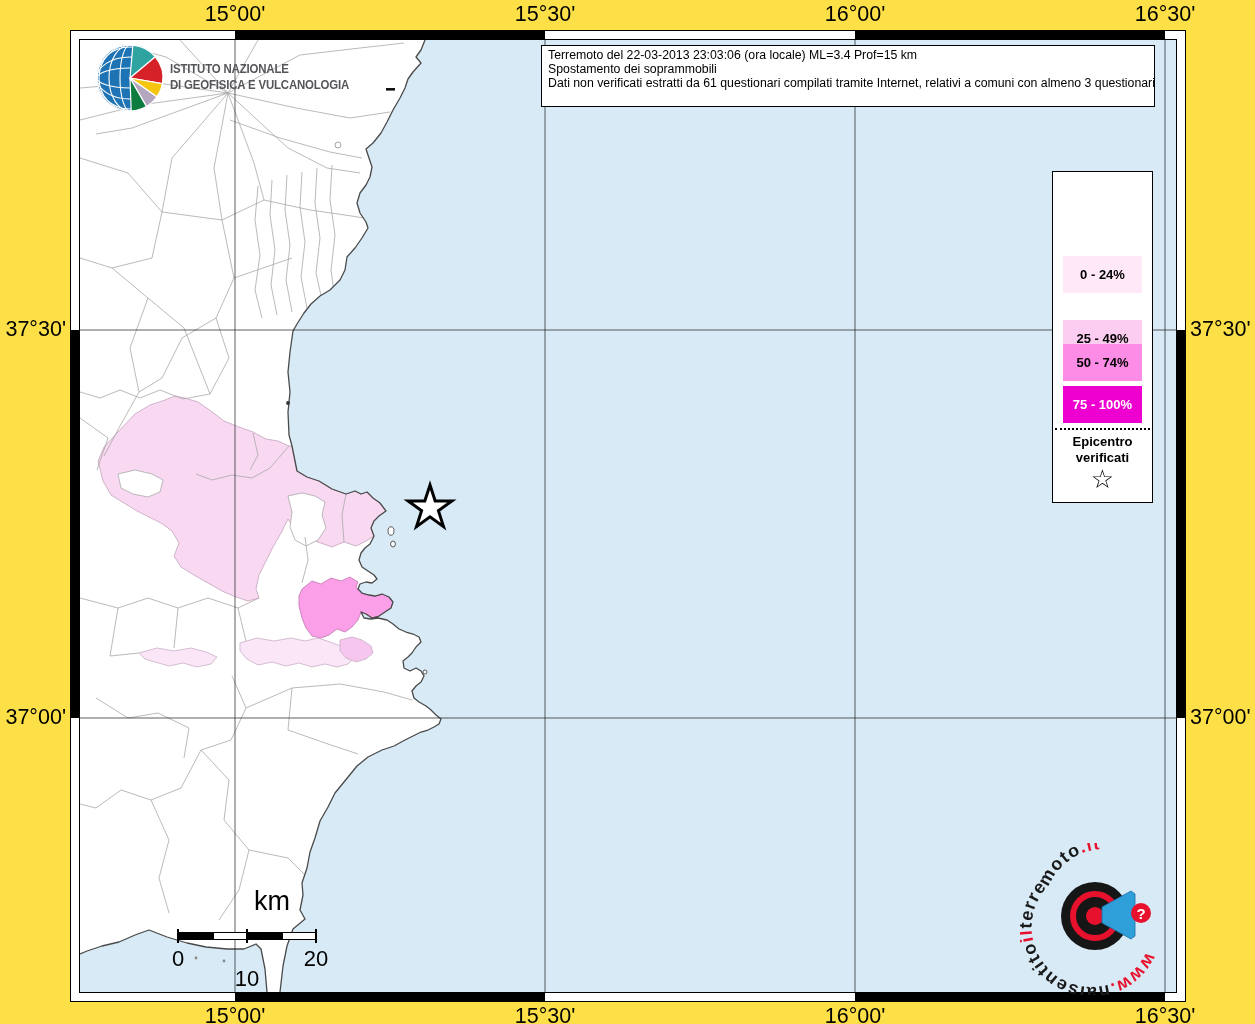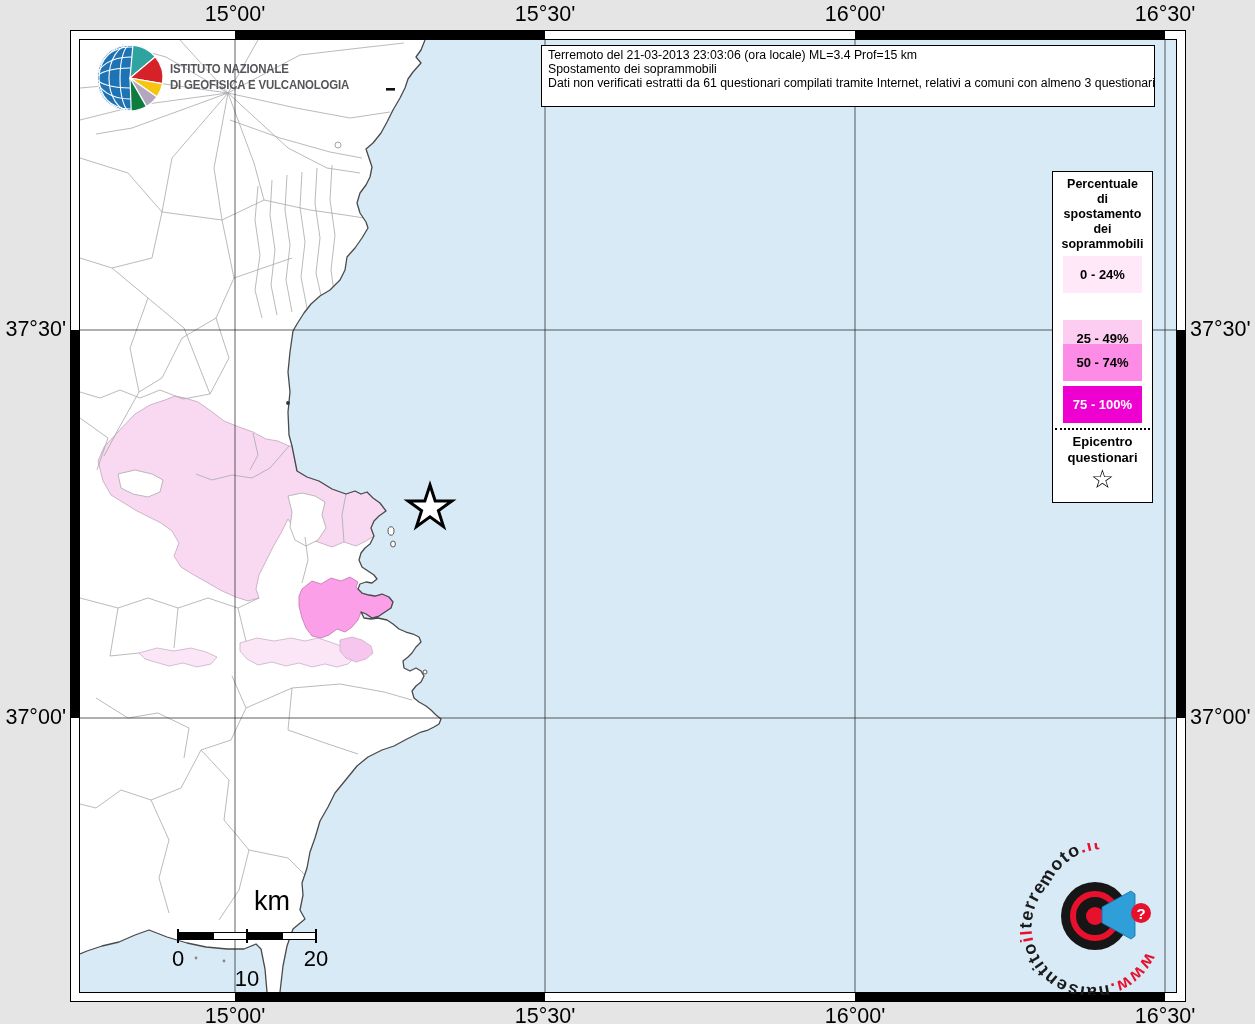--- a/index.html
+++ b/index.html
@@ -1,16 +1,16 @@
 <!DOCTYPE html>
 <html><head>
 <meta charset="utf-8">
 <style>
   html,body{margin:0;padding:0;background:#fff;}
-  #canvas{position:relative;width:1255px;height:1024px;background:#e5e5e5;overflow:hidden;
+  #canvas{position:relative;width:1255px;height:1024px;background:#fde047;overflow:hidden;
           font-family:"Liberation Sans", sans-serif;color:#000;}
   .geo-label{position:absolute;font-size:21.5px;letter-spacing:0;white-space:nowrap;}
   .geo-top,.geo-bottom{width:110px;text-align:center;}
   .geo-left{width:66px;text-align:right;}
   .geo-right{width:80px;text-align:left;}
   #map-outer{position:absolute;left:70px;top:30px;width:1114px;height:970px;border:1px solid #000;background:#fff;}
   .band{position:absolute;background:#000;}
   #map-inner{position:absolute;left:8px;top:8px;width:1096px;height:952px;border:1px solid #000;background:#d8eaf6;overflow:hidden;}
   #map-inner svg{display:block;}
   #info-box{position:absolute;left:541px;top:45px;width:614px;height:62px;background:#fff;border:1px solid #000;
@@ -181,41 +181,34 @@
         <path d="M38,38 L54.5,66.6 A33,33 0 0 1 39.2,71 Z" fill="#0e7c3f"></path>
       </g>
     </svg>
     <div id="ingv-text">
       <div>ISTITUTO NAZIONALE</div>
       <div>DI GEOFISICA E VULCANOLOGIA</div>
     </div>
   </div>
 
   <div id="info-box">
-    <div>Terremoto del 21-03-2013 23:03:06 (ora locale) ML=3.4 Prof=15 km</div>
+    <div>Terremoto del 22-03-2013 23:03:06 (ora locale) ML=3.4 Prof=15 km</div>
     <div>Spostamento dei soprammobili</div>
     <div>Dati non verificati estratti da 61 questionari compilati tramite Internet, relativi a comuni con almeno 3 questionari.</div>
   </div>
 
   <div id="legend">
-    <div class="legend-title">
-      <div class="legend-title-line">Percentuale</div>
-      <div class="legend-title-line">di</div>
-      <div class="legend-title-line">spostamento</div>
-      <div class="legend-title-line">dei</div>
-      <div class="legend-title-line">soprammobili</div>
-    </div>
     <div class="swatch" style="top: 84px; background-color: rgb(255, 233, 249); color: rgb(0, 0, 0);">0 - 24%</div>
     <div class="swatch" style="top: 112px; background-color: rgb(253, 205, 241); color: rgb(0, 0, 0); margin-top: 36px;">25 - 49%</div>
     <div class="swatch" style="top: 172px; background-color: rgb(252, 140, 229); color: rgb(0, 0, 0);">50 - 74%</div>
     <div class="swatch" style="top: 214px; background-color: rgb(238, 0, 208); color: rgb(255, 255, 255);">75 - 100%</div>
     <div id="legend-divider"></div>
     <div id="legend-epi">
       <div class="legend-epi-line">Epicentro</div>
-      <div class="legend-epi-line">questionari</div>
+      <div class="legend-epi-line">verificati</div>
     </div>
     <div id="legend-star">☆</div>
   </div>
 
   <div id="scalebar">
     <div id="sb-km">km</div>
     <div id="sb-bar">
       <div class="sb-seg" style="left:0;background:#000;"></div>
       <div class="sb-seg" style="left:34.5px;background:#fff;"></div>
       <div class="sb-seg" style="left:69px;background:#000;"></div>

